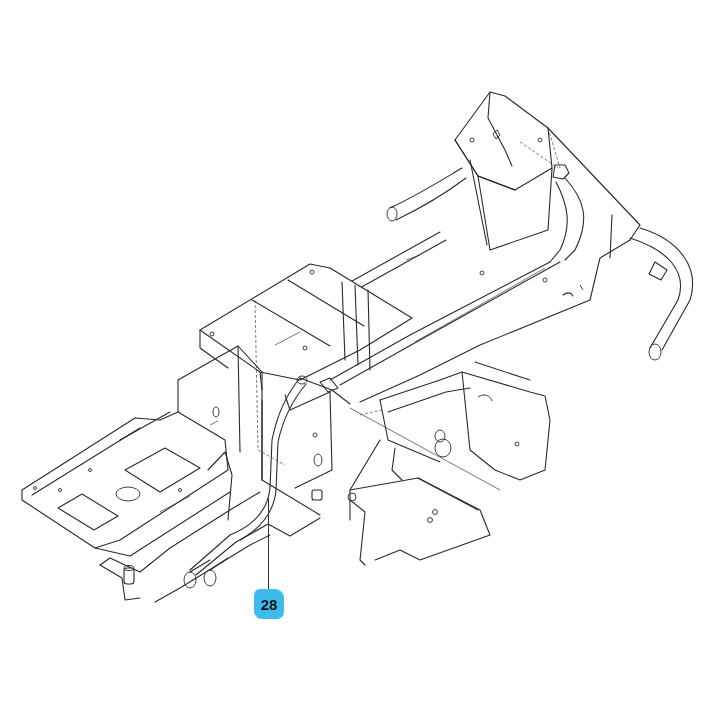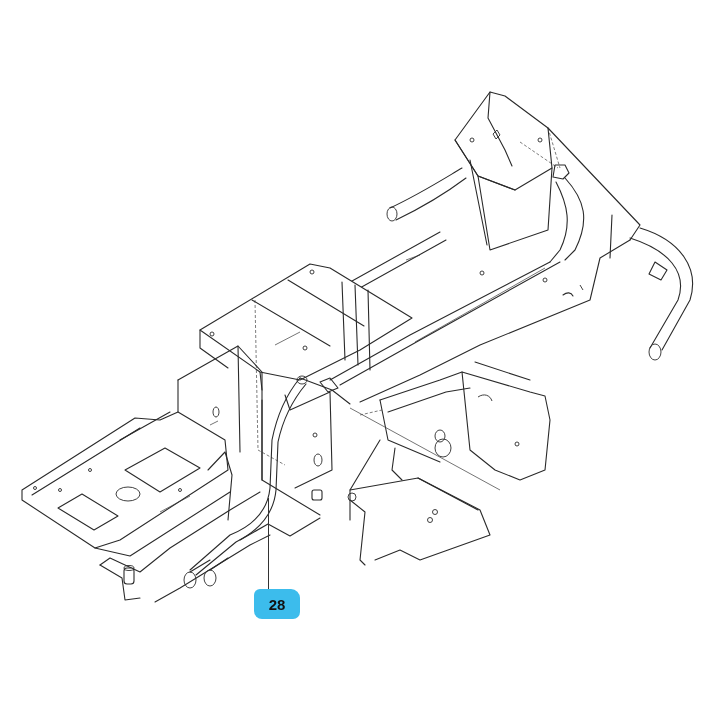--- a/index.html
+++ b/index.html
@@ -5,21 +5,21 @@
   html, body { margin: 0; padding: 0; background: #ffffff; }
   body { width: 720px; height: 720px; position: relative; overflow: hidden; font-family: "Liberation Sans", sans-serif; }
   .diagram { position: absolute; left: 0; top: 0; width: 720px; height: 720px; }
   .diagram svg { width: 720px; height: 720px; display: block; }
   .ln { fill: none; stroke: #2a2a2a; stroke-width: 1.1; stroke-linejoin: round; stroke-linecap: round; }
   .thin { fill: none; stroke: #3a3a3a; stroke-width: 0.7; }
   .dash { fill: none; stroke: #444; stroke-width: 0.7; stroke-dasharray: 3 2; }
   .fillw { fill: #ffffff; stroke: #2a2a2a; stroke-width: 1.1; stroke-linejoin: round; }
   .hole { fill: none; stroke: #2a2a2a; stroke-width: 0.9; }
   .callout {
-    position: absolute; left: 254px; top: 589px; width: 46px; height: 30px;
+    position: absolute; left: 254px; top: 589px; width: 30px; height: 30px;
     background: #3cbcec; border-radius: 6px 9px 7px 8px;
     display: flex; align-items: center; justify-content: center;
     font-weight: bold; font-size: 15px; color: #111;
   }
   .leader { position: absolute; left: 268px; top: 498px; width: 1px; height: 92px; background: #333; }
 </style>
 </head>
 <body>
 
 <div class="diagram">

